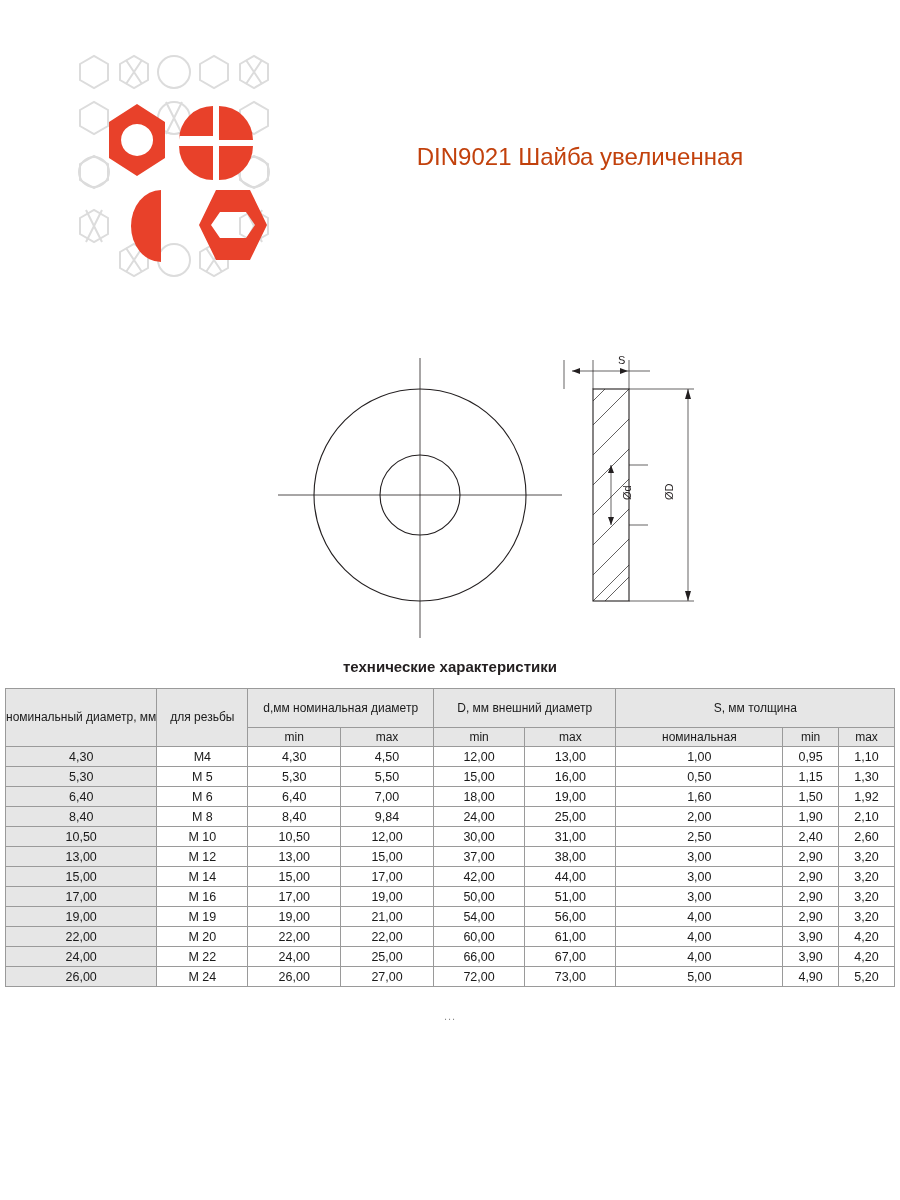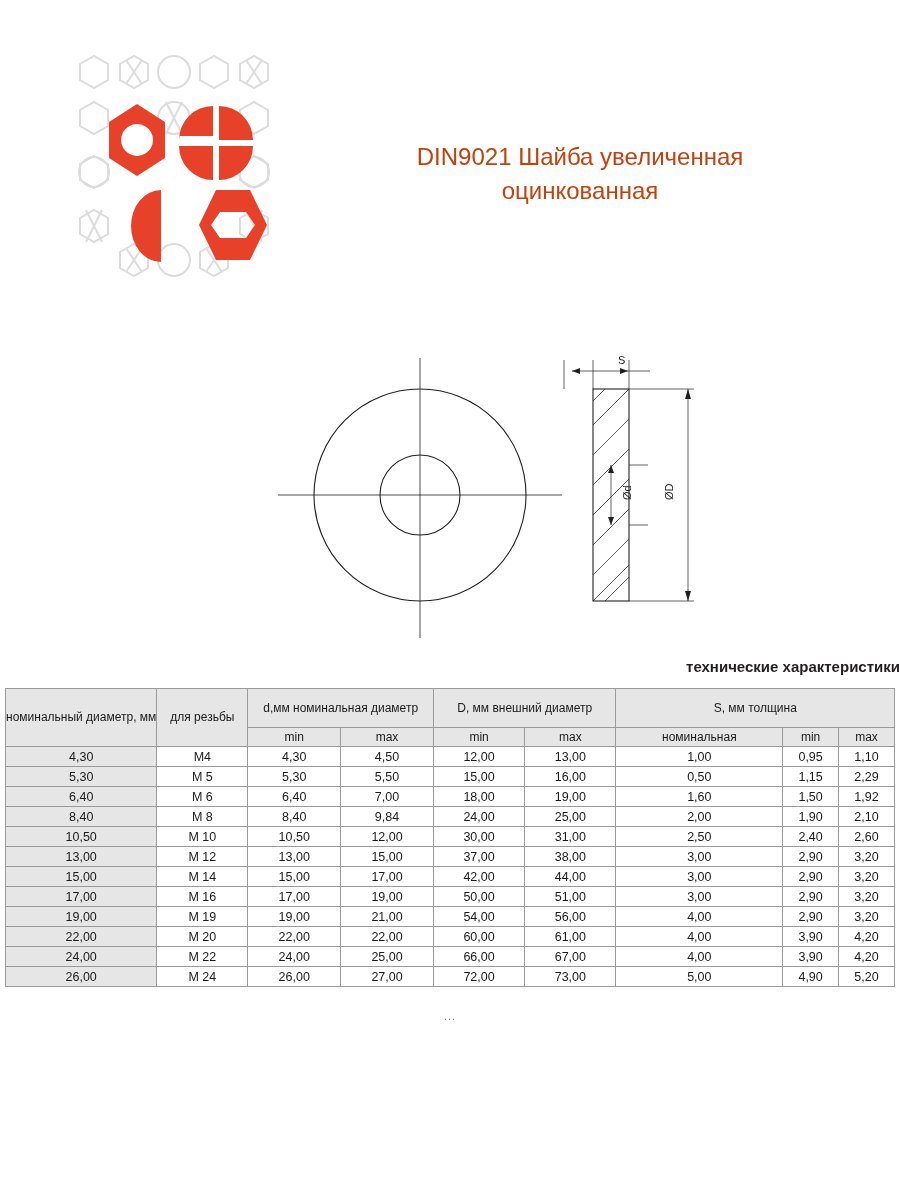--- a/index.html
+++ b/index.html
@@ -52,21 +52,21 @@
     width: 900px;
     height: 310px;
   }
   .drawing svg { display: block; }
 
   .specs-title {
     position: absolute;
     left: 0;
     top: 658px;
     width: 900px;
-    text-align: right;
+    text-align: center;
     font-size: 15px;
     font-weight: bold;
     color: #231f20;
   }
 
   
   .table-wrap {
     position: absolute;
     left: 5px;
     top: 688px;
@@ -165,21 +165,20 @@
         <path d="M99 138 a30,36 0 1 0 0,72 Z"></path>
 
         <path d="M154 138 L188 138 L205 173 L188 208 L154 208 L137 173 Z
                  M158 160 L184 160 L193 173 L184 186 L158 186 L149 173 Z" fill-rule="evenodd"></path>
       </g>
     </svg>
   </div>
 
   <div class="doc-title">
     <div>DIN9021 Шайба увеличенная</div>
-    <div>оцинкованная</div>
   </div>
 </div>
 
 <div class="drawing">
   <svg width="900" height="310" viewBox="0 0 900 310" xmlns="http://www.w3.org/2000/svg">
     <g stroke="#231f20" fill="none" stroke-width="1.1">
 
       <circle cx="420" cy="145" r="106"></circle>
       <circle cx="420" cy="145" r="40"></circle>
 
@@ -266,21 +265,21 @@
         </tr>
         <tr>
           <td class="first-col">5,30</td>
           <td>M 5</td>
           <td>5,30</td>
           <td>5,50</td>
           <td>15,00</td>
           <td>16,00</td>
           <td>0,50</td>
           <td>1,15</td>
-          <td>2,29</td>
+          <td>1,30</td>
         </tr>
         <tr>
           <td class="first-col">6,40</td>
           <td>M 6</td>
           <td>6,40</td>
           <td>7,00</td>
           <td>18,00</td>
           <td>19,00</td>
           <td>1,60</td>
           <td>1,50</td>

